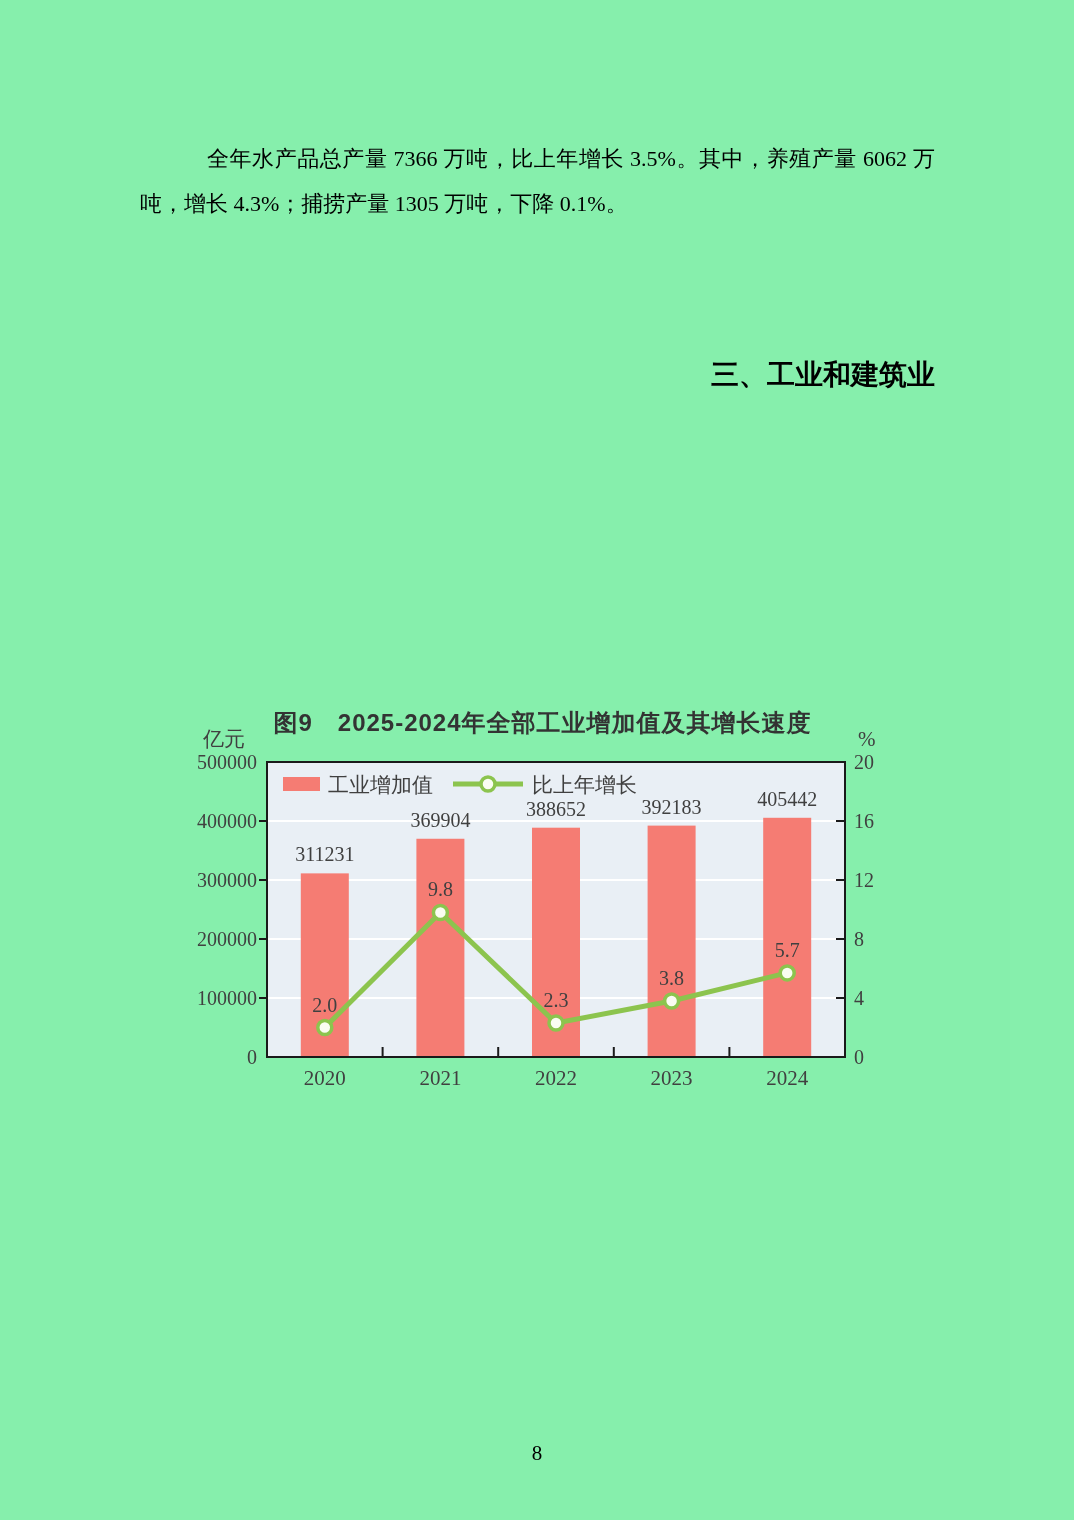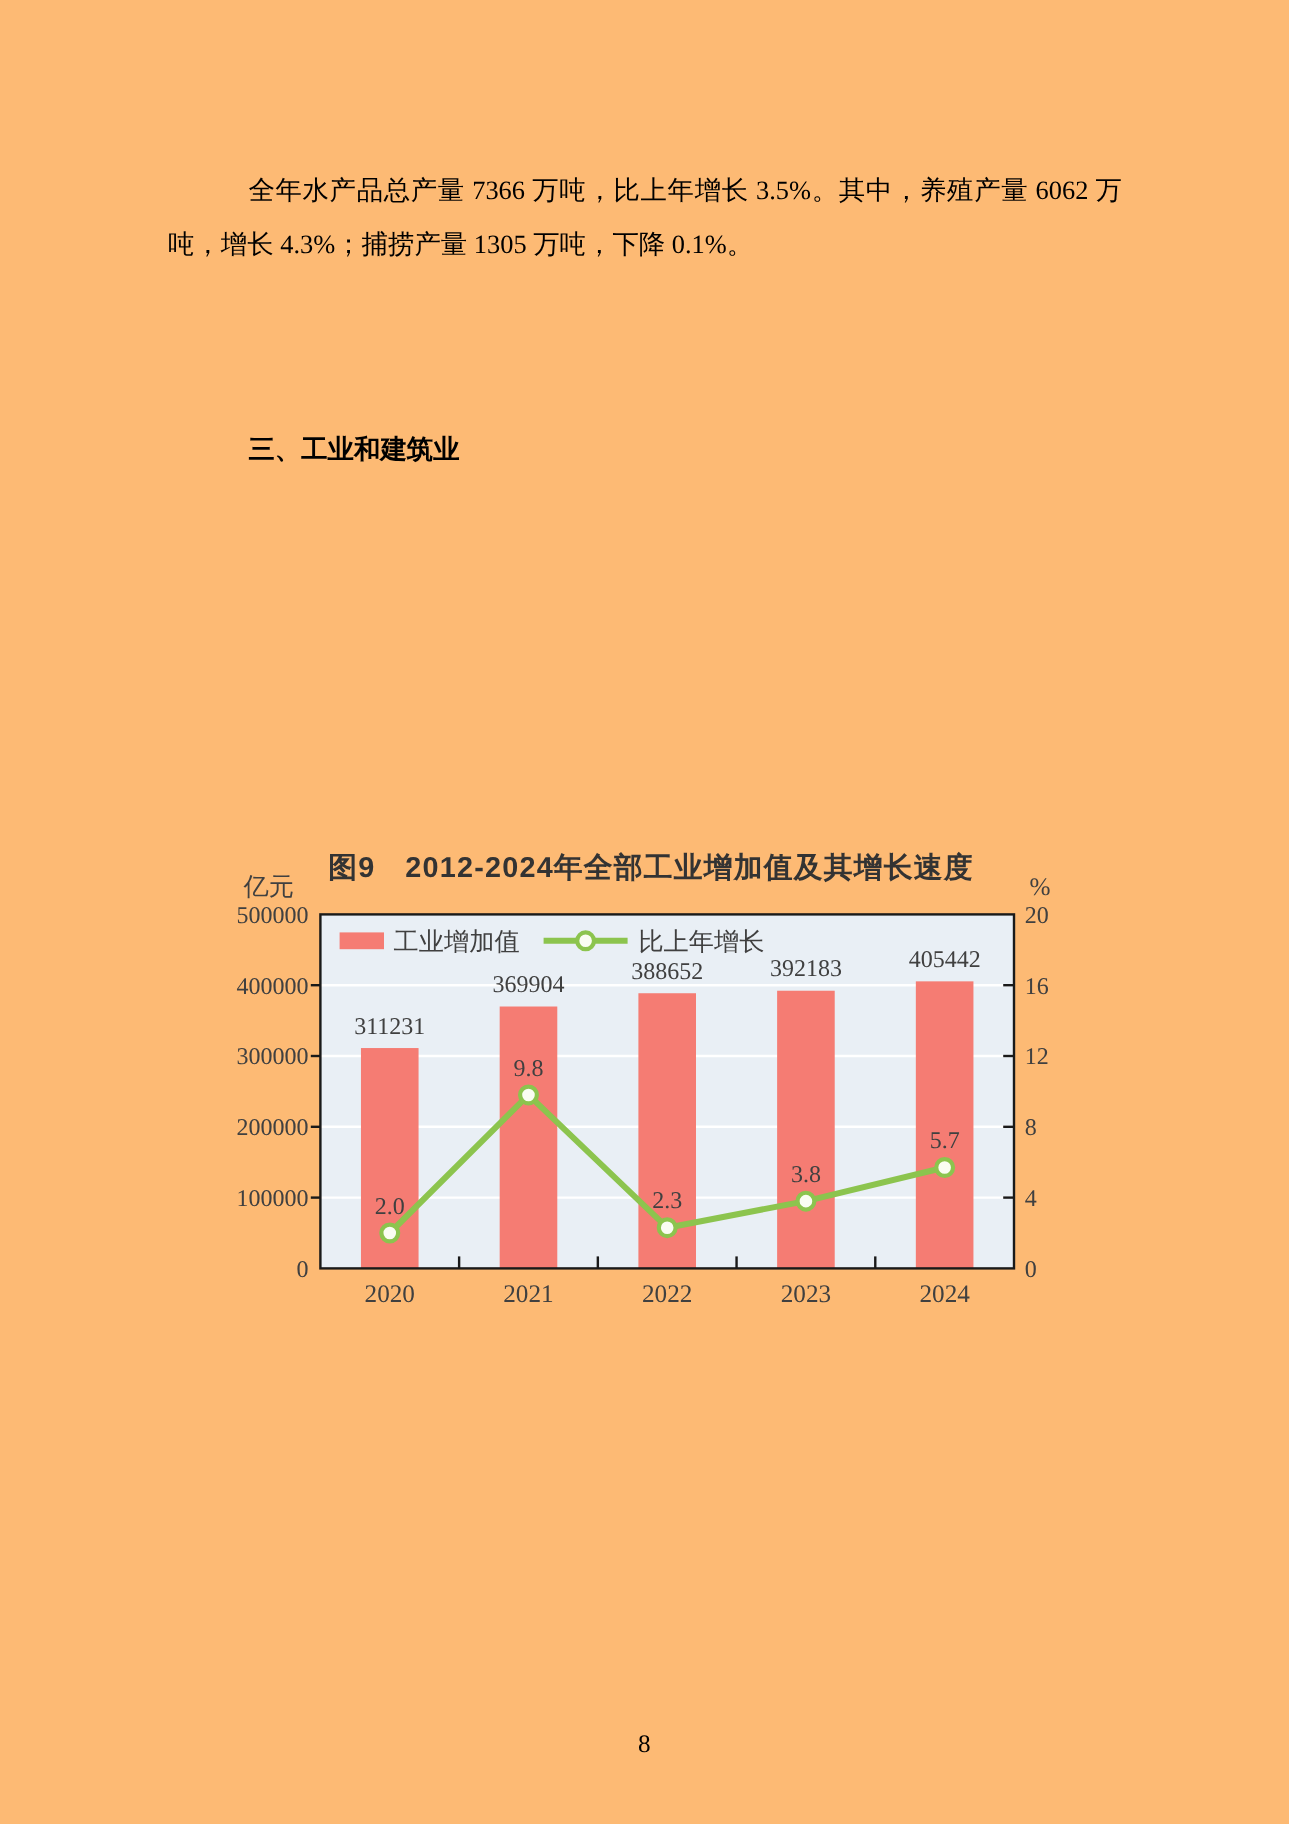--- a/index.html
+++ b/index.html
@@ -3,36 +3,37 @@
 <meta charset="utf-8">
 <style>
   * { margin:0; padding:0; box-sizing:border-box; }
   html,body { background:#ffffff; }
   body {
     width:1074px; height:1520px; position:relative;
     font-family:"Liberation Serif","DejaVu Serif",serif;
   }
   .page {
     position:absolute; left:0; top:0; width:1074px; height:1520px;
-    background:#fdba74; overflow:hidden;
+    background:#86efac; overflow:hidden;
   }
   .body-para {
     position:absolute; left:140px; width:795px;
     font-size:22px; line-height:45px; color:#000000;
     text-align:justify; text-indent:67px;
   }
   .para-aquatic  { top:136px; }
   .para-timber   { top:268px; }
   .para-industry { top:438px; }
   .para-sectors  { top:1170px; }
   .section-heading {
     position:absolute; left:140px; top:352px; width:795px;
     font-family:"Liberation Sans","DejaVu Sans",sans-serif;
-    font-weight:bold; font-size:22px; line-height:45px; color:#000000;
+    font-weight:bold; font-size:28px; line-height:45px; color:#000000;
     text-indent:67px;
+    text-align:right;
   }
   .figure { position:absolute; left:0; top:0; width:1074px; height:0; }
   .chart-title {
     position:absolute; left:185px; top:707px; width:715px;
     text-align:center;
     font-family:"Liberation Sans","DejaVu Sans",sans-serif;
     font-weight:bold; font-size:24px; color:#333333;
     letter-spacing:1px;
   }
   #chart-svg { position:absolute; left:185px; top:700px; }
@@ -47,21 +48,21 @@
 
 <div class="page">
 
   <p class="body-para para-aquatic">全年水产品总产量 7366 万吨，比上年增长 3.5%。其中，养殖产量 6062 万吨，增长 4.3%；捕捞产量 1305 万吨，下降 0.1%。</p>
 
 
   <h3 class="section-heading">三、工业和建筑业</h3>
 
 
   <div class="figure">
-    <div class="chart-title">图9　2012-2024年全部工业增加值及其增长速度</div>
+    <div class="chart-title">图9　2025-2024年全部工业增加值及其增长速度</div>
     <svg id="chart-svg" width="715" height="400">
         <rect x="82" y="62" width="578" height="295" fill="#e9eff5"></rect>
         <text x="72" y="69" text-anchor="end" font-size="20" class="svg-text">500000</text>
         <text x="669" y="69" text-anchor="start" font-size="20" class="svg-text">20</text>
         <line x1="82" y1="121" x2="660" y2="121" stroke="#ffffff" stroke-width="2"></line>
         <line x1="74" y1="121" x2="82" y2="121" stroke="#1a1a1a" stroke-width="2"></line>
         <line x1="651" y1="121" x2="660" y2="121" stroke="#1a1a1a" stroke-width="2"></line>
         <text x="72" y="128" text-anchor="end" font-size="20" class="svg-text">400000</text>
         <text x="669" y="128" text-anchor="start" font-size="20" class="svg-text">16</text>
         <line x1="82" y1="180" x2="660" y2="180" stroke="#ffffff" stroke-width="2"></line>

